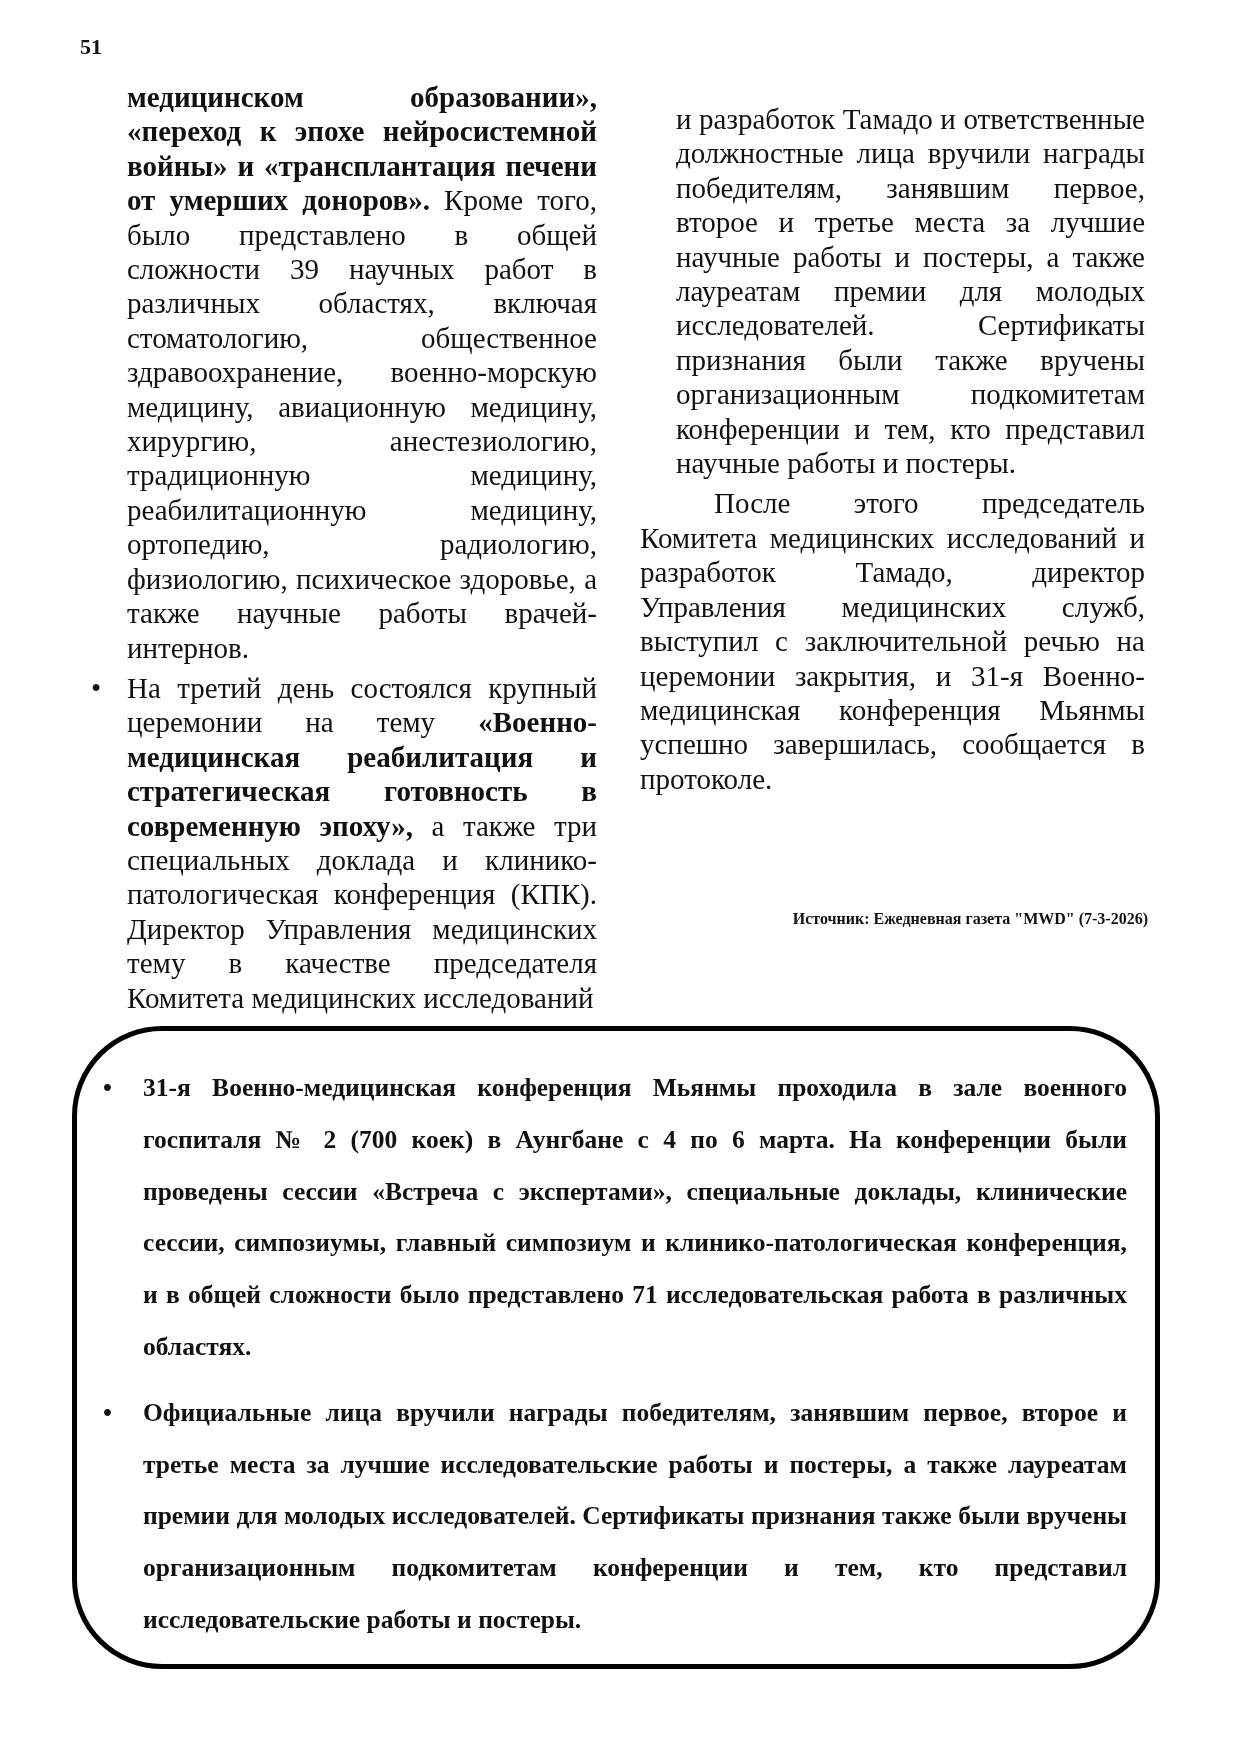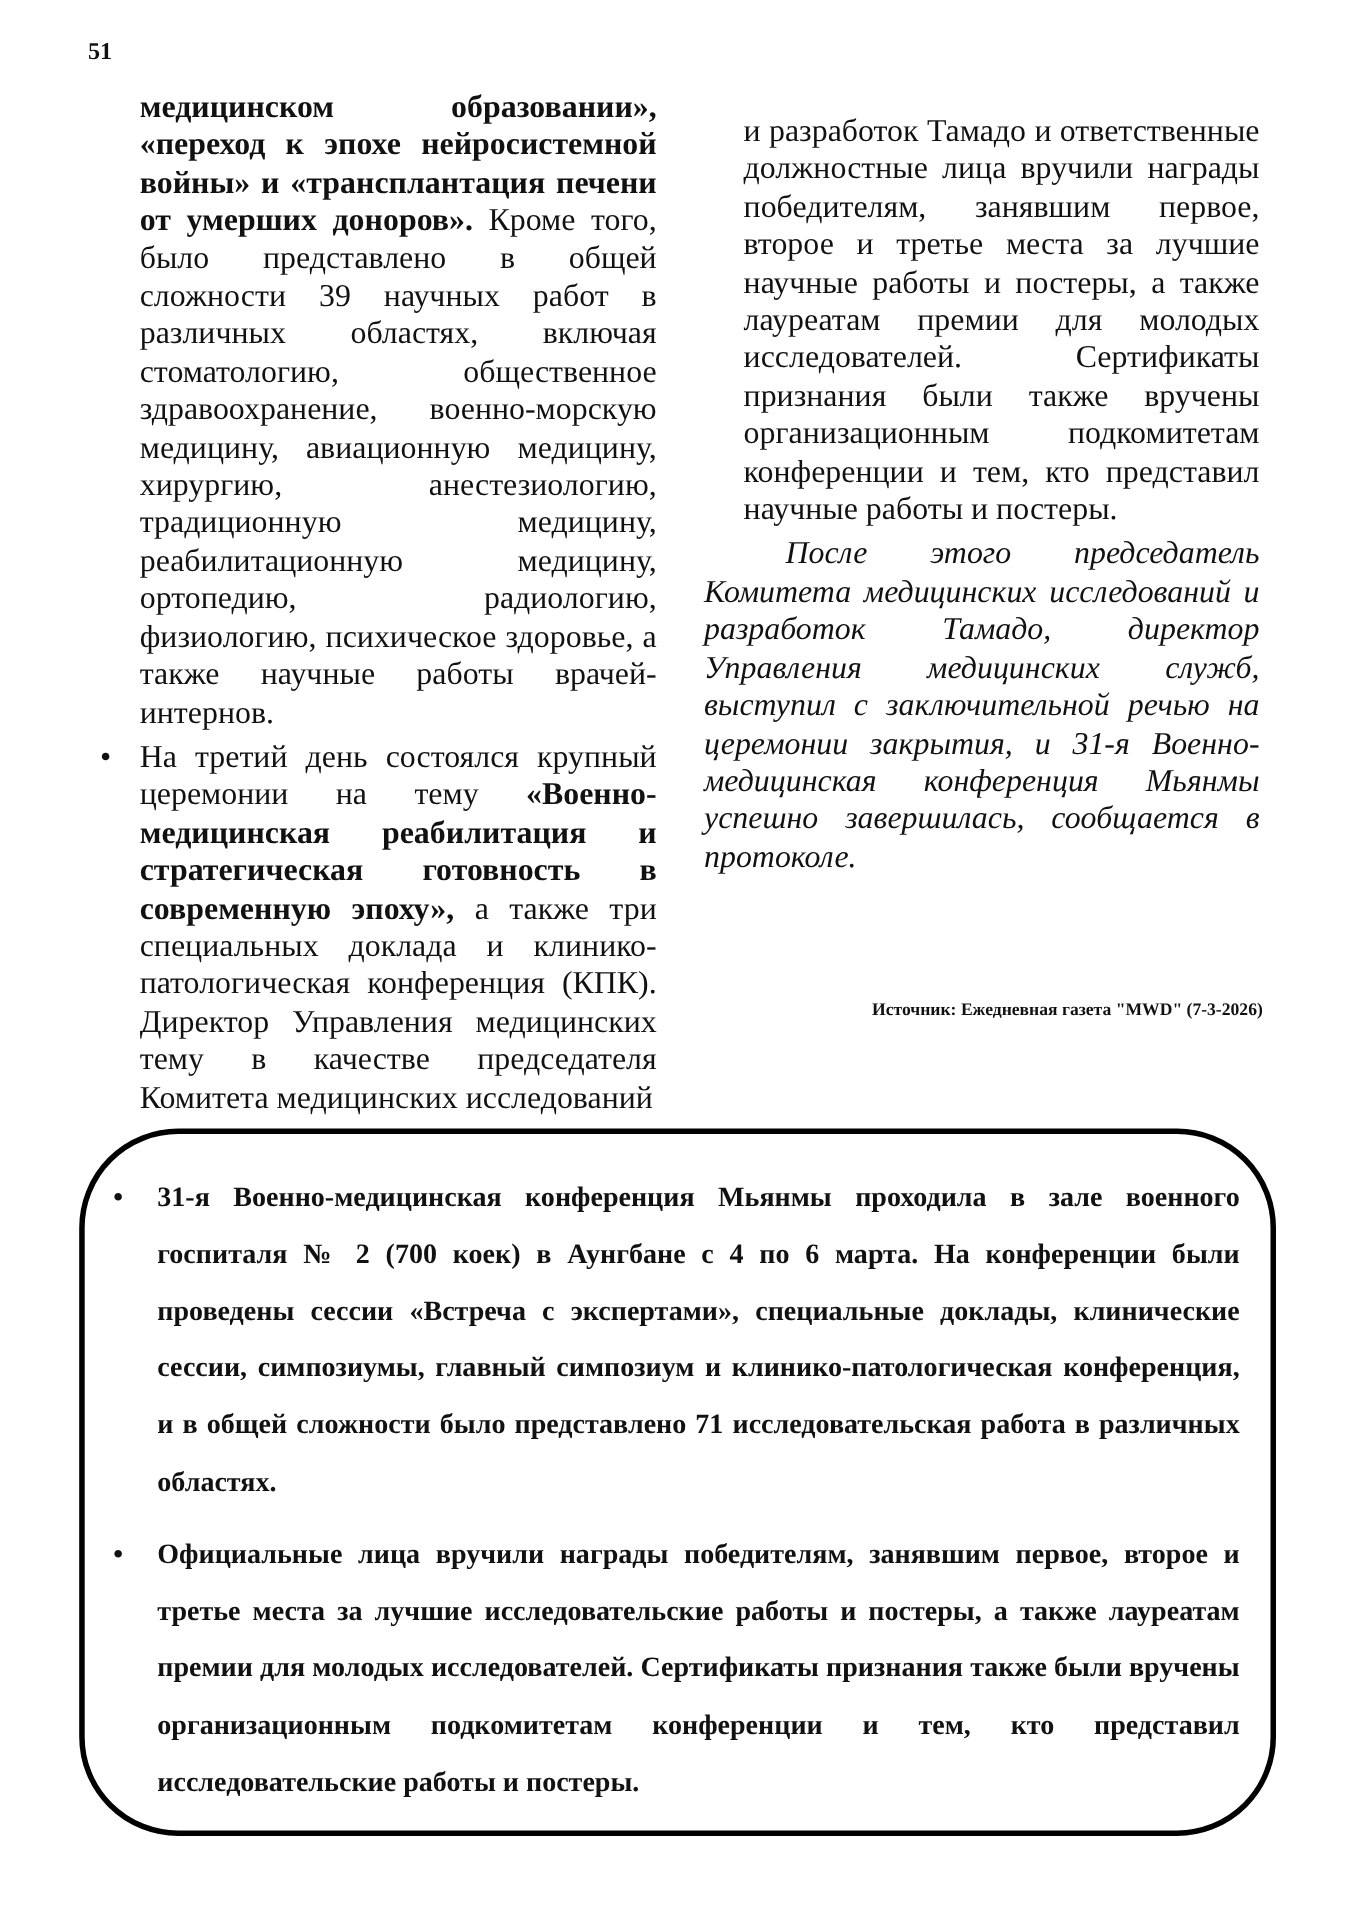--- a/index.html
+++ b/index.html
@@ -16,21 +16,21 @@
     text-align: justify;
   }
   .col-left { left: 127px; top: 80px; width: 470px; }
   .col-right { left: 640px; top: 80px; width: 505px; }
   .col p { margin: 0; }
   .indent-block { padding-left: 35px; }
   .bullet-item { position: relative; }
   .bullet-item .dot {
     position: absolute; left: -36px; top: 0;
   }
-  .first-line-indent { text-indent: 74px; margin-top: 6px !important; font-style: italic; }
+  .first-line-indent { text-indent: 74px; margin-top: 6px !important; }
   b { font-weight: bold; }
   .source {
     position: absolute; right: 93px; top: 910px;
     font-size: 16px; font-weight: bold;
   }
   .box {
     position: absolute; left: 72px; top: 1026px; width: 1088px; height: 643px;
     border: 5px solid #000; border-radius: 90px; box-sizing: border-box;
   }
   .box-list {

